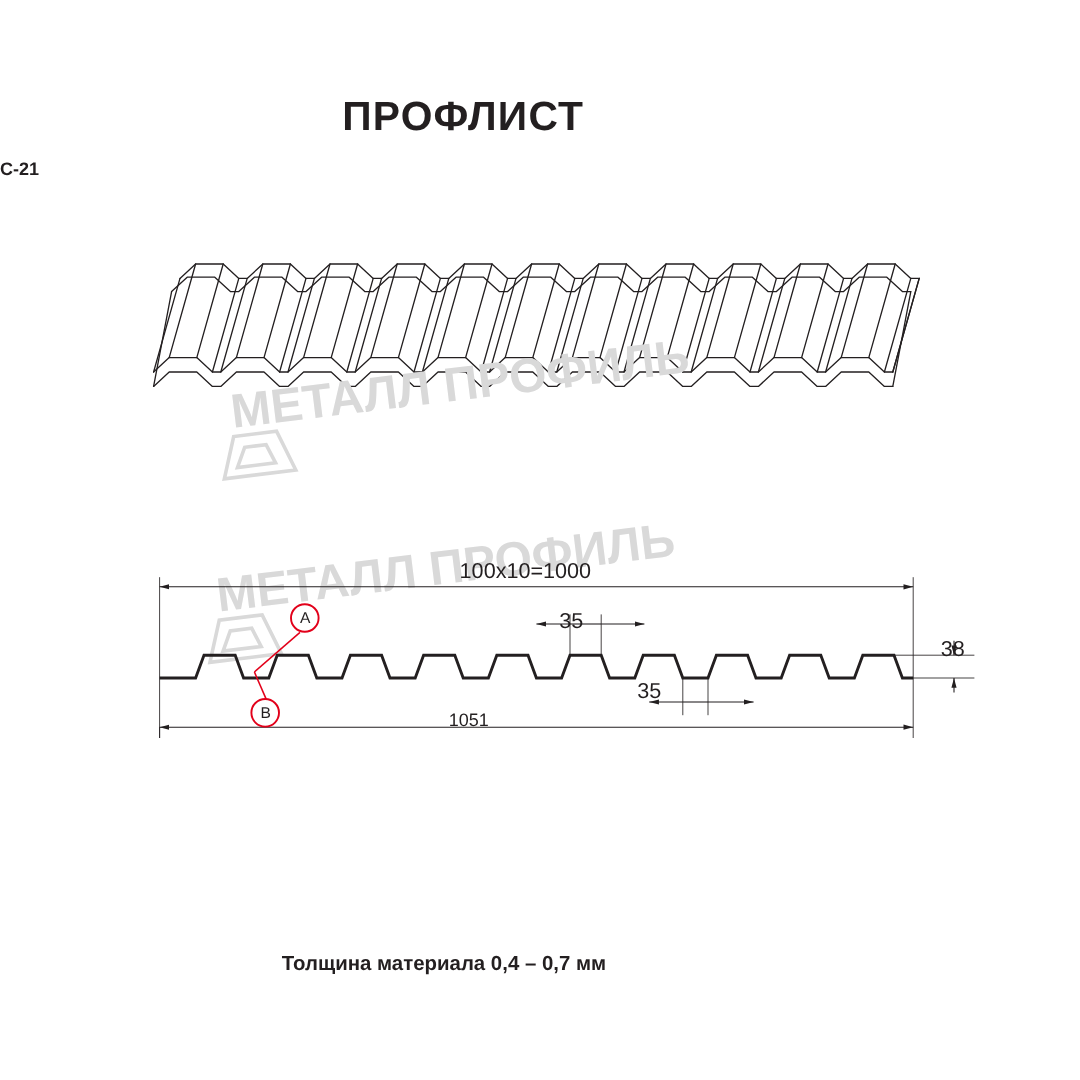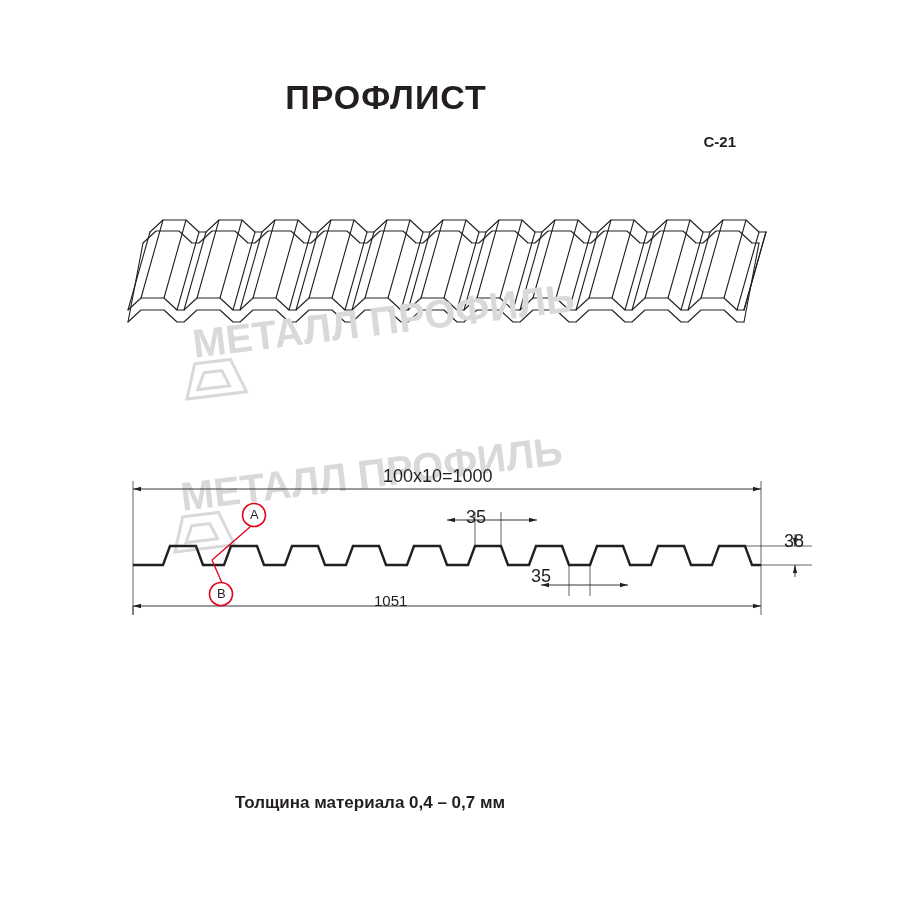--- a/index.html
+++ b/index.html
@@ -28,21 +28,21 @@
     font-size: 34px;
     font-weight: bold;
     letter-spacing: 1px;
     color: #231f20;
   }
   .subtitle {
     position: absolute;
     top: 133px;
     left: 0;
     width: 736px;
-    text-align: right;
+    text-align: left;
     font-size: 15px;
     font-weight: bold;
     color: #231f20;
   }
   .footer {
     position: absolute;
     top: 793px;
     left: 0;
     width: 740px;
     text-align: center;

